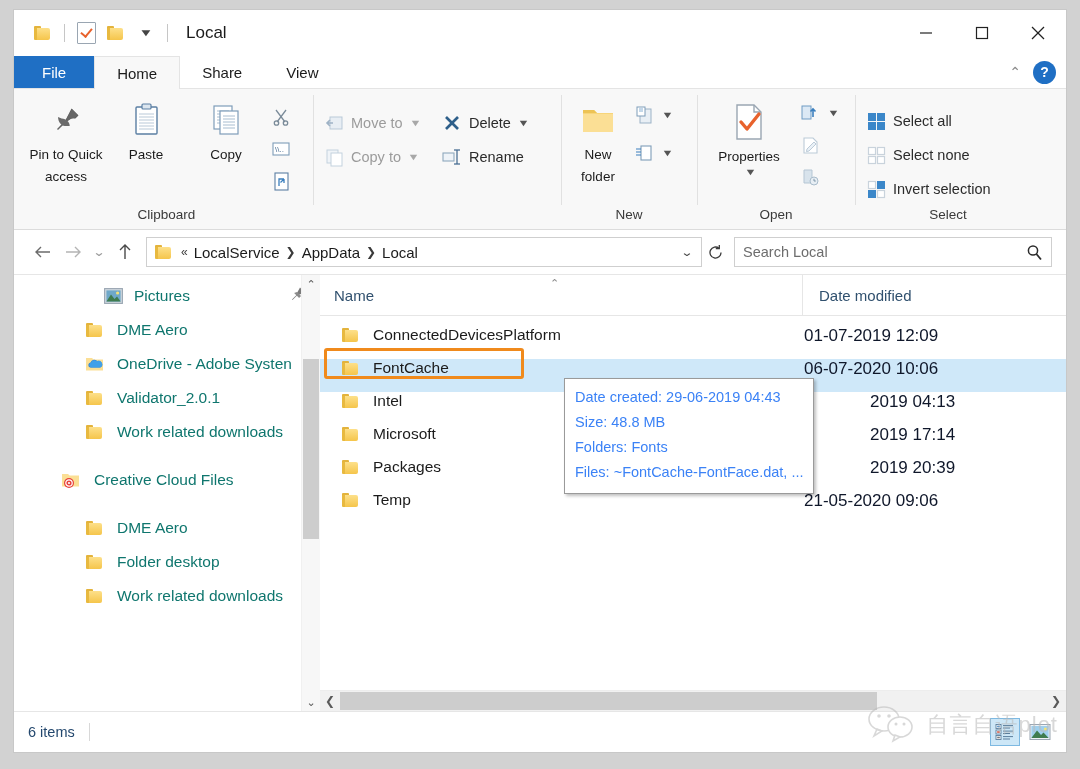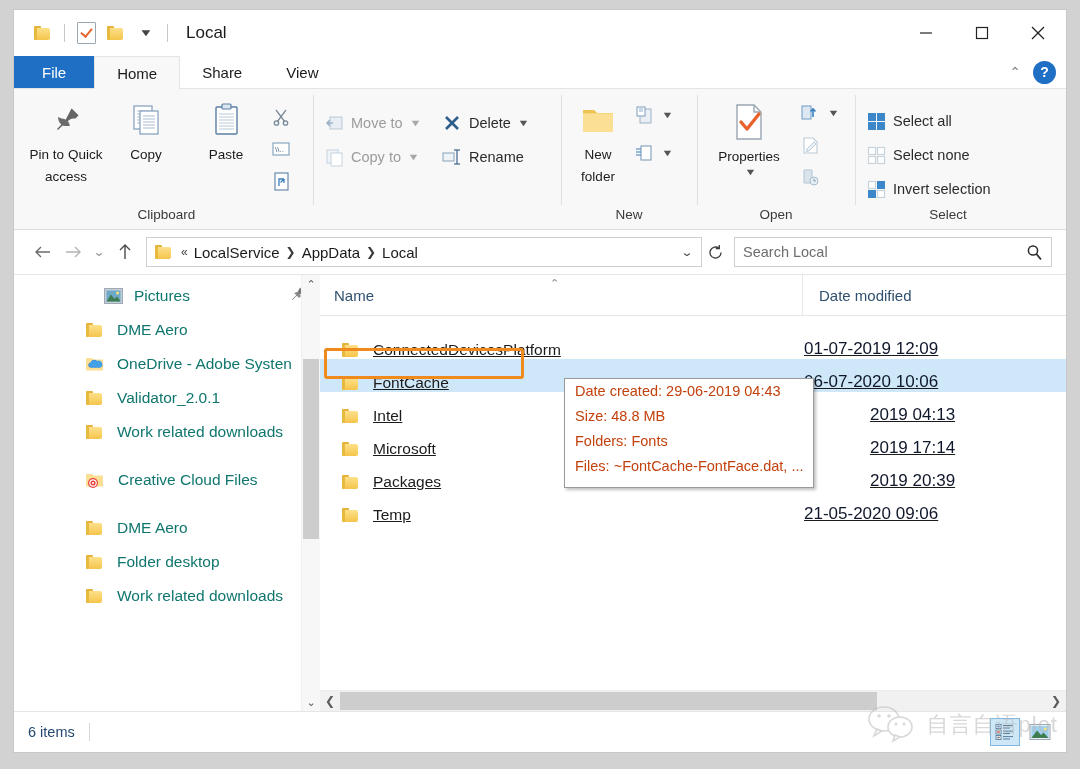--- a/index.html
+++ b/index.html
@@ -415,24 +415,23 @@
   }
   .rows {
     flex: 1;
     position: relative;
     padding-top: 10px;
     overflow: hidden;
   }
   .row {
     height: 33px;
     display: flex;
-    align-items: flex-end;
+    align-items: flex-start;
     font-size: 15.5px;
     color: #1b1b1b;
-    text-decoration: underline;
   }
   .row.selected { background: #cfe8f9; }
   .row .namecell {
     width: 468px;
     display: flex;
     align-items: center;
     gap: 12px;
     padding-left: 22px;
     box-sizing: border-box;
   }
@@ -449,23 +448,23 @@
     border-radius: 3px;
     pointer-events: none;
     box-sizing: border-box;
   }
   
   .tooltip {
     position: absolute;
     background: #ffffff;
     border: 1px solid #9a9a9a;
     box-shadow: 2px 2px 3px rgba(0,0,0,0.25);
-    padding: 0 10px 8px 10px;
+    padding: 6px 10px 8px 10px;
     font-size: 14.5px;
-    color: #c2410c;
+    color: #3b82f6;
     line-height: 25px;
     white-space: nowrap;
   }
   
   .hscroll {
     height: 20px;
     background: #f1f1f1;
     display: flex;
     align-items: center;
     flex: 0 0 auto;
@@ -607,20 +606,35 @@
           <svg width="40" height="40" viewBox="0 0 40 40">
             <g fill="#5b5b5b">
               <path d="M25.5 7.5 L32.5 14.5 L29.4 17.6 C27.8 17.0 25.6 17.2 23.9 18.4 L21.6 20.1 L19.9 18.4 L11.5 28.5 L21.6 20.1 L19.9 18.4 Z"></path>
             </g>
             <path d="M26 8 L32 14 L28.5 17.5 C27 17 25 17.3 23.7 18.3 L21.8 19.8 L20.2 18.2 Z" fill="#666"></path>
             <path d="M20.5 18.5 L21.5 19.5 L12 29 L11 28 Z" fill="#666"></path>
             <path d="M13.5 19.5 C17 16 22 16.5 24.5 19 L21 22.5 C18.5 25 13.5 24.5 10 21 Z" fill="#6b6b6b" transform="rotate(45 17 21)"></path>
           </svg>
           <span class="lbl">Pin to Quick</span>
           <span class="lbl">access</span>
+        </div>
+        <div class="bigbtn">
+          <svg width="40" height="40" viewBox="0 0 40 40">
+            <rect x="10" y="6" width="21" height="27" rx="1" fill="#fff" stroke="#5b7fa3" stroke-width="1.4"></rect>
+            <rect x="16" y="3" width="9" height="5" rx="1" fill="#dce6ef" stroke="#5b7fa3" stroke-width="1.2"></rect>
+            <g stroke="#b9c9d8" stroke-width="1">
+                  <line x1="13" y1="13" x2="28" y2="13"></line>
+                  <line x1="13" y1="16" x2="28" y2="16"></line>
+                  <line x1="13" y1="19" x2="28" y2="19"></line>
+                  <line x1="13" y1="22" x2="28" y2="22"></line>
+                  <line x1="13" y1="25" x2="28" y2="25"></line>
+                  <line x1="13" y1="28" x2="28" y2="28"></line>
+                </g>
+          </svg>
+          <span class="lbl">Paste</span>
         </div>
         <div class="bigbtn">
           <svg width="40" height="40" viewBox="0 0 40 40">
             <rect x="8" y="5" width="18" height="23" fill="#fff" stroke="#7f9db9" stroke-width="1.2"></rect>
             <g stroke="#a8bdd0" stroke-width="1">
                   <line x1="11" y1="10" x2="23" y2="10"></line>
                   <line x1="11" y1="13" x2="23" y2="13"></line>
                   <line x1="11" y1="16" x2="23" y2="16"></line>
                   <line x1="11" y1="19" x2="23" y2="19"></line>
                   <line x1="11" y1="22" x2="23" y2="22"></line>
@@ -629,35 +643,20 @@
             <g stroke="#a8bdd0" stroke-width="1">
                   <line x1="17" y1="15" x2="29" y2="15"></line>
                   <line x1="17" y1="18" x2="29" y2="18"></line>
                   <line x1="17" y1="21" x2="29" y2="21"></line>
                   <line x1="17" y1="24" x2="29" y2="24"></line>
                   <line x1="17" y1="27" x2="29" y2="27"></line>
                 </g>
           </svg>
           <span class="lbl">Copy</span>
         </div>
-        <div class="bigbtn">
-          <svg width="40" height="40" viewBox="0 0 40 40">
-            <rect x="10" y="6" width="21" height="27" rx="1" fill="#fff" stroke="#5b7fa3" stroke-width="1.4"></rect>
-            <rect x="16" y="3" width="9" height="5" rx="1" fill="#dce6ef" stroke="#5b7fa3" stroke-width="1.2"></rect>
-            <g stroke="#b9c9d8" stroke-width="1">
-                  <line x1="13" y1="13" x2="28" y2="13"></line>
-                  <line x1="13" y1="16" x2="28" y2="16"></line>
-                  <line x1="13" y1="19" x2="28" y2="19"></line>
-                  <line x1="13" y1="22" x2="28" y2="22"></line>
-                  <line x1="13" y1="25" x2="28" y2="25"></line>
-                  <line x1="13" y1="28" x2="28" y2="28"></line>
-                </g>
-          </svg>
-          <span class="lbl">Paste</span>
-        </div>
         <div class="smallcol" style="gap:4px">
           <div class="smallbtn">
             <span class="ico">
               <svg width="20" height="20" viewBox="0 0 20 20">
                     <g stroke="#7a8b99" stroke-width="1.3" fill="none">
                       <line x1="5" y1="3" x2="14" y2="15"></line>
                       <line x1="15" y1="3" x2="6" y2="15"></line>
                       <circle cx="5.5" cy="16" r="2.2"></circle>
                       <circle cx="14.5" cy="16" r="2.2"></circle>
                     </g>
@@ -947,21 +946,21 @@
           <span class="txt">Validator_2.0.1</span>
         </div>
 
         <div class="navitem" style="padding-left:72px">
           <span class="folder-ico" style="margin-right:12px"></span>
           <span class="txt">Work related downloads</span>
         </div>
 
         <div class="navspacer"></div>
 
-        <div class="navitem" style="padding-left:72px">
+        <div class="navitem" style="padding-left:48px">
           <span class="ico" style="margin-right:11px; width:21px">
             <svg width="21" height="17" viewBox="0 0 21 17">
                   <path d="M0 2 h6 l1.6 1.6 h9.4 v11 h-17 z" fill="#fbdf95"></path>
                   <circle cx="7" cy="11" r="5" fill="#e8413a"></circle>
                   <circle cx="7" cy="11" r="3.2" fill="none" stroke="#fff" stroke-width="1.2"></circle>
                   <circle cx="7" cy="11" r="1.1" fill="#fff"></circle>
                 </svg>
           </span>
           <span class="txt">Creative Cloud Files</span>
         </div>

